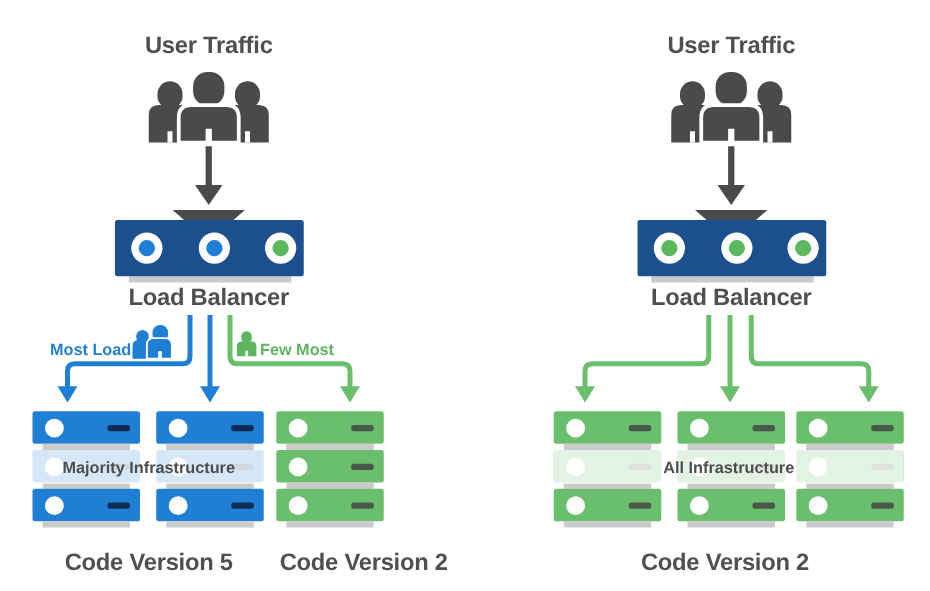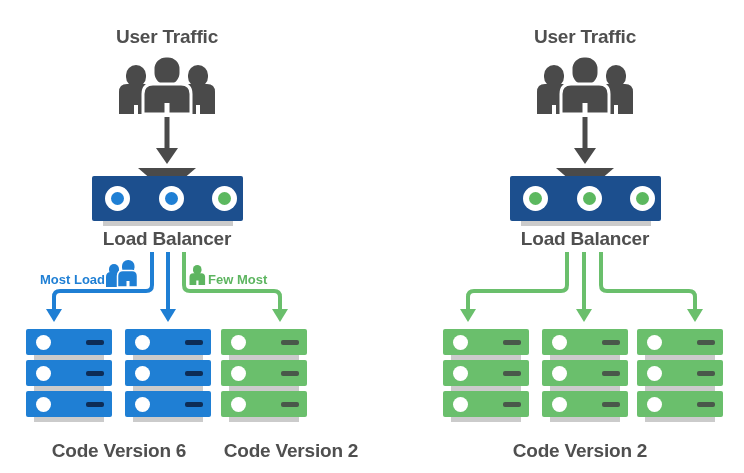--- a/index.html
+++ b/index.html
@@ -115,22 +115,25 @@
         <span class="dash dash-green"></span>
       </div>
     <div class="sshadow sh1"></div>
     <div class="srow srow-green r2">
         <span class="circ"></span>
         <span class="dash dash-green"></span>
       </div>
     <div class="sshadow sh2"></div>
   </div>
 
-
-  <div class="big-label" style="left:9px;top:440px;">Code Version 6</div>
+  <div class="overlay-band" style="left:25px;top:360px;width:188px;">
+    <span>Majority Infrastructure</span>
+  </div>
+
+  <div class="big-label" style="left:9px;top:440px;">Code Version 5</div>
   <div class="big-label" style="left:181px;top:440px;">Code Version 2</div>
 
   <div class="big-label" style="left:475px;top:26px;">User Traffic</div>
 
   <div class="big-label" style="left:475px;top:228px;">Load Balancer</div>
 
   <div class="lb-shadow" style="left:521px;top:221px;"></div>
   <div class="lb-box" style="left:510px;top:176px;">
     <span class="port" style="left:13px;">
         <span class="dot dot-green"></span>
@@ -189,20 +192,23 @@
         <span class="dash dash-green"></span>
       </div>
     <div class="sshadow sh1"></div>
     <div class="srow srow-green r2">
         <span class="circ"></span>
         <span class="dash dash-green"></span>
       </div>
     <div class="sshadow sh2"></div>
   </div>
 
+  <div class="overlay-band" style="left:443px;top:360px;width:280px;">
+    <span>All Infrastructure</span>
+  </div>
 
   <div class="big-label" style="left:470px;top:440px;">Code Version 2</div>
 
   <svg class="overlay" width="744" height="473" viewBox="0 0 744 473">
 
     <g transform="translate(110,56)" fill="#4a4a4a">
       <rect x="16" y="9" width="20" height="22" rx="10"></rect>
       <path d="M9,58 V36 q0,-8 8,-8 h18 q8,0 8,8 v22 z"></path>
       <rect x="24" y="49" width="4" height="9" fill="#fff"></rect>
       <rect x="78" y="9" width="20" height="22" rx="10"></rect>

